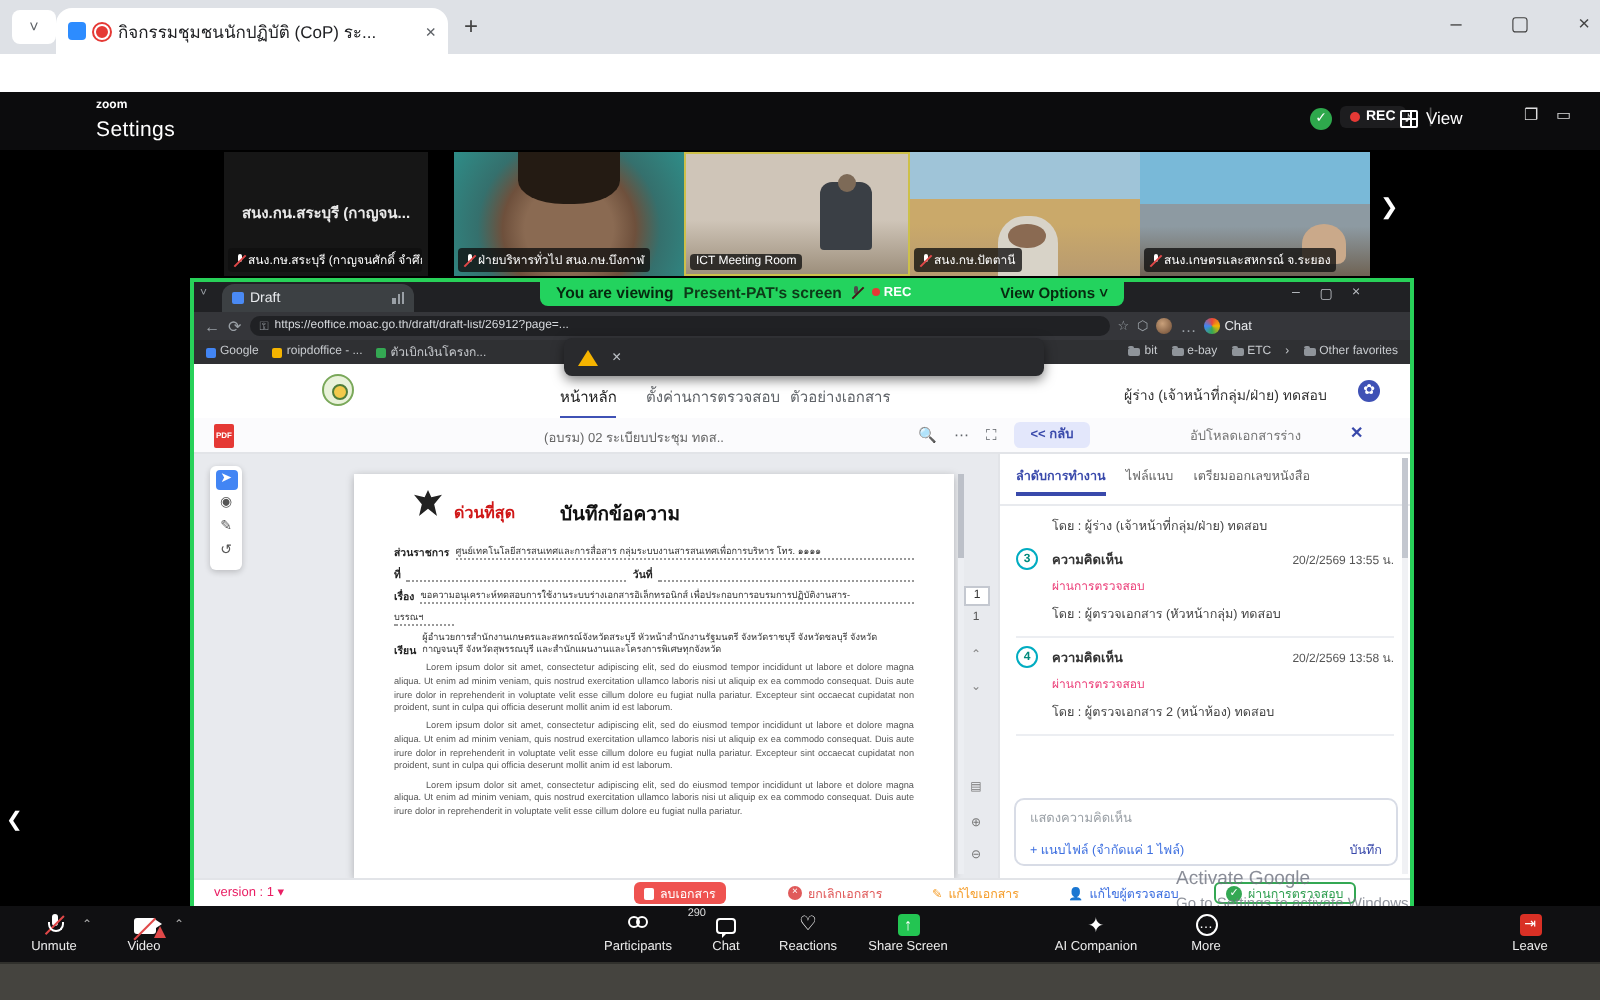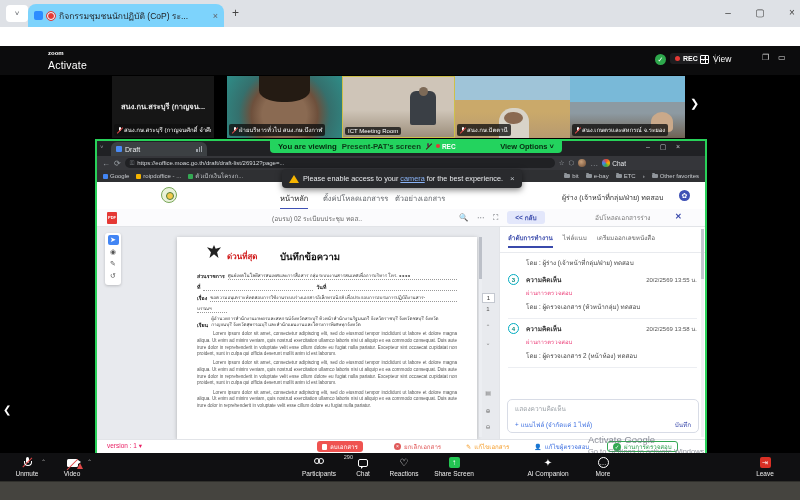--- a/index.html
+++ b/index.html
@@ -4,21 +4,21 @@
 <style>
   *{margin:0;padding:0;box-sizing:border-box}
   html,body{width:800px;height:500px;overflow:hidden;background:#000;
     font-family:"Liberation Sans",sans-serif}
   .abs{position:absolute}
   #root{position:relative;width:800px;height:500px;background:#000}
   
   #tabstrip{left:0;top:0;width:800px;height:27px;background:#dee1e6}
   #tabsearch{left:6px;top:5px;width:22px;height:17px;background:#fff;border-radius:4px;
     color:#5f6368;font-size:8px;text-align:center;line-height:17px}
-  #tab{left:28px;top:4px;width:196px;height:23px;background:#7dd3fc;border-radius:8px 8px 0 0;
+  #tab{left:28px;top:4px;width:196px;height:23px;background:#ffffff;border-radius:8px 8px 0 0;
     display:flex;align-items:center;padding:0 6px;gap:4px}
   .favzoom{width:9px;height:9px;border-radius:2px;background:#2d8cff;flex:none}
   .recdot{width:8px;height:8px;border-radius:50%;background:#e53935;border:1.5px solid #fff;
     outline:1px solid #e53935;flex:none}
   #tab .t{font-size:8.5px;color:#202124;white-space:nowrap;overflow:hidden;flex:1}
   #tab .x{font-size:9px;color:#5f6368}
   #newtab{left:232px;top:6px;font-size:12px;color:#444}
   .winctl{top:4px;font-size:10px;color:#444;width:24px;text-align:center;line-height:18px}
   #urlbar{left:0;top:27px;width:800px;height:20px;background:#fff;border-bottom:1px solid #cfd4da}
   .navarrow{top:30px;color:#888;font-size:10px}
@@ -284,21 +284,21 @@
     <div class="abs" id="chatbtn" style="left:732px;top:30px">
       <span class="chatdisc"></span>
       <span>Chat</span>
     </div>
   </div>
 
   
   <div class="abs" id="zoomtop"></div>
   <div class="abs" id="zbrand">
     <span class="a">zoom</span>
-    <span class="b">Activate</span>
+    <span class="b">Settings</span>
   </div>
   <span class="abs" id="shield" style="left:655px;top:54px">✓</span>
   <div class="abs" id="recpill" style="left:670px;top:53px">
     <span class="d"></span>
       <span>REC</span>
   </div>
   <span class="abs ztopic" style="left:702px">♪</span>
   <span class="abs" style="left:714px;top:53px;color:#555;font-size:10px">|</span>
   <div class="abs" id="viewbtn" style="left:700px;top:54px">
     <span class="gridic"></span>
@@ -402,30 +402,27 @@
         </span>
       <span>›</span>
       <span class="bmk">
           <span class="fold"></span>
           <span>Other favorites</span>
         </span>
     </div>
 
     <div class="in" id="toast">
       <span class="warn"></span>
-      <span class="msg"><span>Please enable access to your</span>
-        <span class="lnk">camera</span>
-        <span>for the best experience.</span></span>
       <span class="x">×</span>
     </div>
 
     <div class="in" id="eheader"></div>
     <span id="elogo"></span>
     <span class="etab active" style="left:183px">หน้าหลัก</span>
-    <span class="etab" style="left:226px">ตั้งค่ปโหลดเอกสารร</span>
+    <span class="etab" style="left:226px">ตั้งค่านการตรวจสอบ</span>
     <span class="etab" style="left:298px">ตัวอย่างเอกสาร</span>
     <span class="in" id="euser" style="left:465px">ผู้ร่าง (เจ้าหน้าที่กลุ่ม/ฝ่าย) ทดสอบ</span>
     <span class="in gear" style="left:582px;top:49px">✿</span>
 
     <div class="in" id="pdfbar"></div>
     <span class="in pdfbadge">PDF</span>
     <span class="in" id="pdftitle">(อบรม) 02 ระเบียบประชุม ทดส..</span>
     <span class="in pdfic" style="left:362px">🔍</span>
     <span class="in pdfic" style="left:380px">⋯</span>
     <span class="in pdfic" style="left:396px">⛶</span>

